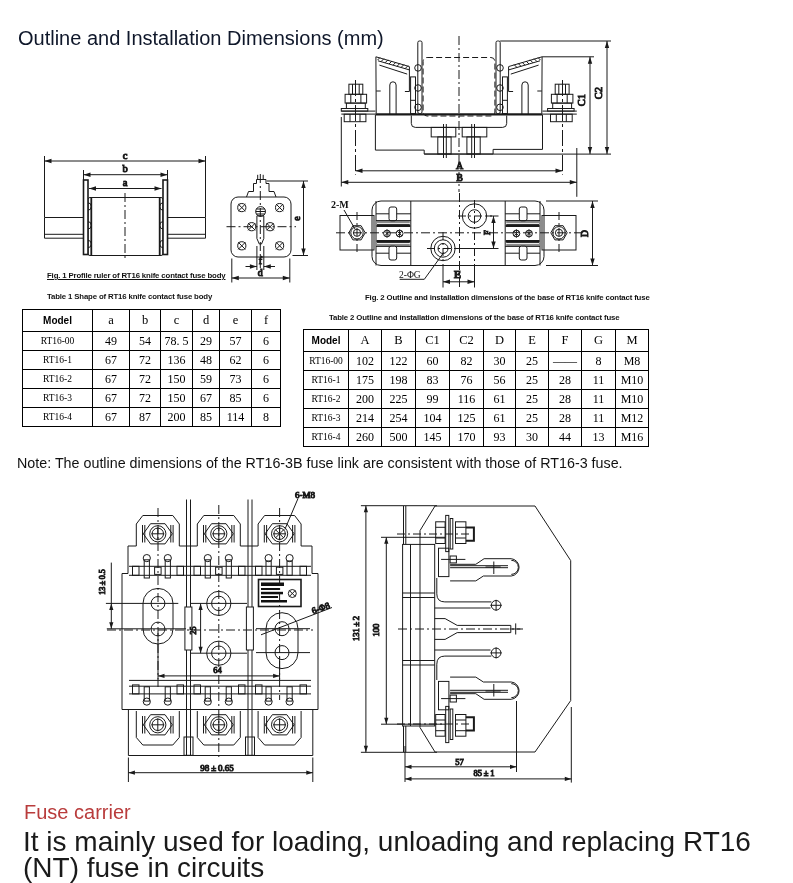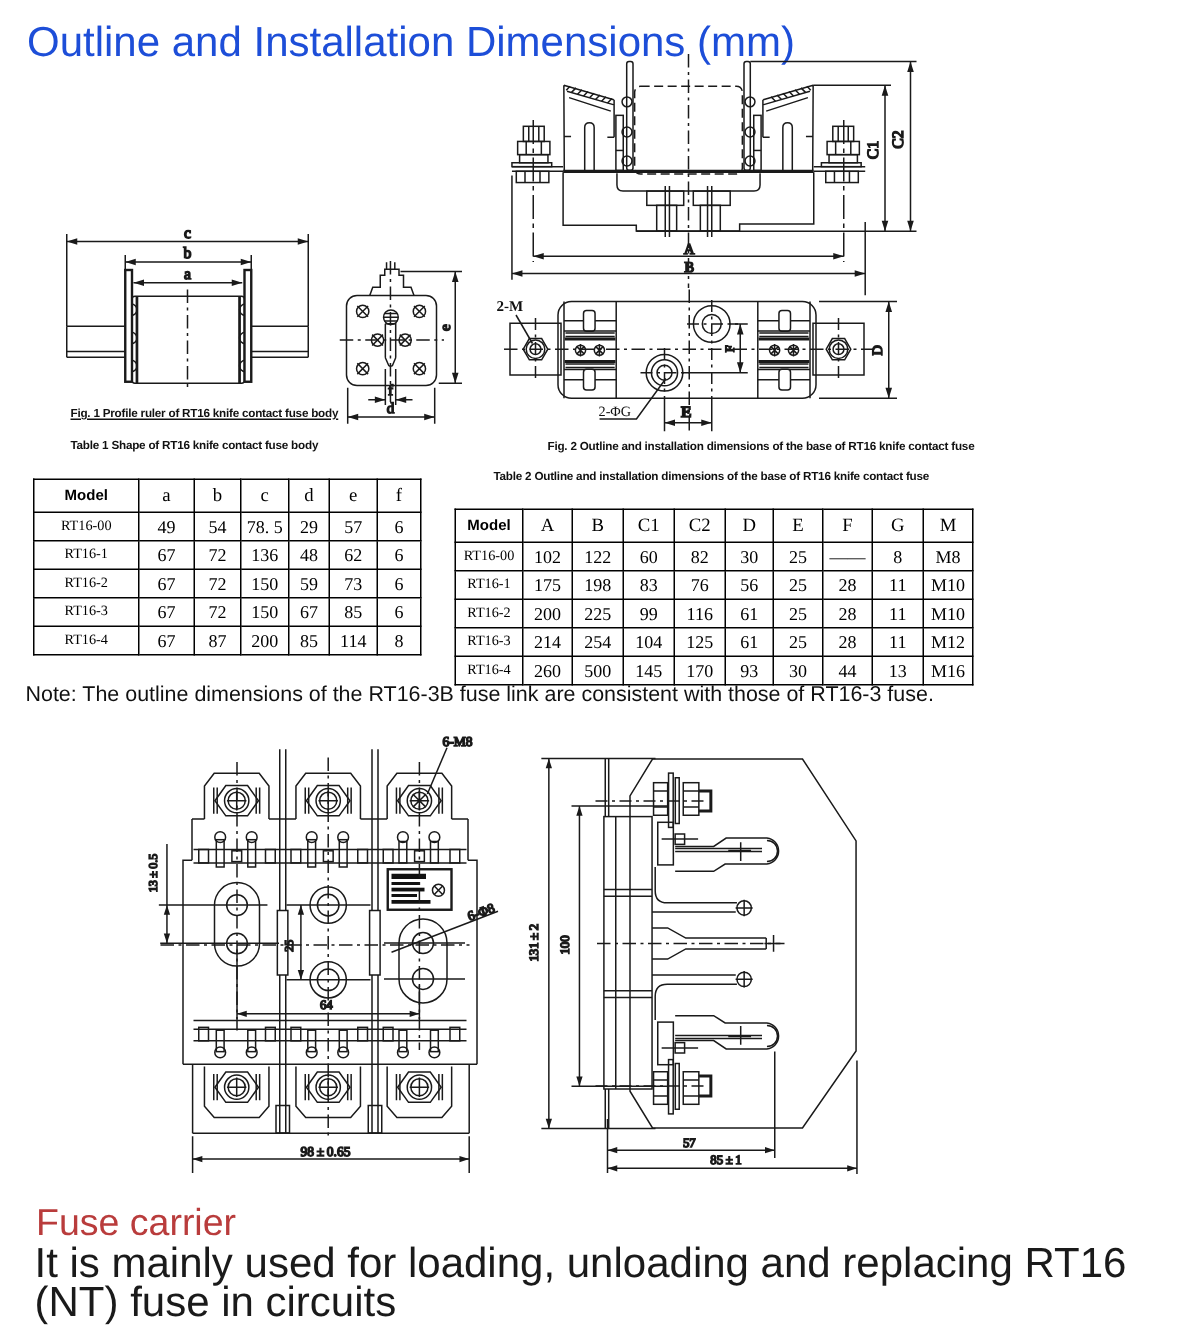--- a/index.html
+++ b/index.html
@@ -2,32 +2,32 @@
 <html><head>
 <meta charset="utf-8">
 <style>
 html,body{margin:0;padding:0;background:#fff;}
 #page{position:relative;width:793px;height:883px;background:#fff;overflow:hidden;
   font-family:"Liberation Sans",sans-serif;color:#000;}
 .abs{position:absolute;}
 svg{position:absolute;overflow:visible;}
 svg text{font-family:"Liberation Serif",serif;fill:#111;}
 .cap{font:bold 7.8px "Liberation Sans",sans-serif;letter-spacing:-0.15px;color:#111;white-space:nowrap;}
-table{border-collapse:collapse;table-layout:fixed;margin-top:10px;}
+table{border-collapse:collapse;table-layout:fixed;}
 td{border:1px solid #000;text-align:center;vertical-align:middle;
    font-family:"Liberation Serif",serif;font-size:12px;padding:0;overflow:hidden;}
 td.mdl{font-size:9.5px;}
 td.hdr{font:bold 10px "Liberation Sans",sans-serif;}
 td.ltr{font-size:12.5px;font-family:"Liberation Serif",serif;}
 </style>
 </head>
 <body>
 <div id="page">
 
-<div class="abs" style="left:18px;top:12px;font-size:28px;color:#1d4ed8;">Outline and Installation Dimensions (mm)</div>
+<div class="abs" style="left:18px;top:27px;font-size:20px;color:#0f172a;">Outline and Installation Dimensions (mm)</div>
 
 <svg class="abs" style="left:330px;top:30px" width="290" height="165" viewBox="330 30 290 165" fill="none" stroke="#1a1a1a" stroke-width="1">
 
 <path d="M459,36 V192" stroke-dasharray="9,3,2,3"></path>
 
 <rect x="423.1" y="57.5" width="71.8" height="58.5" rx="4" stroke-dasharray="6,3"></rect>
 
 <rect x="417.8" y="41" width="4.2" height="72.5" rx="1.5"></rect>
 
 <rect x="496" y="41" width="4.2" height="72.5" rx="1.5"></rect>
@@ -763,16 +763,16 @@
 <text x="459.5" y="764.5" font-size="8.5" text-anchor="middle" fill="#222">57</text>
 </g>
 
 <g>
 <path d="M571.3,707 V782.6 M405,778.9 H571.3"></path>
 <path d="M405,778.9 l6.5,-2.1 v4.2 z M571.3,778.9 l-6.5,-2.1 v4.2 z" fill="#1a1a1a" stroke="none"></path>
 <text x="484" y="776.3" font-size="8.5" text-anchor="middle" fill="#222">85 ± 1</text>
 </g>
 </svg>
 
-<div class="abs" style="left:24px;top:801px;font-size:25px;color:#b93c3c;">Fuse carrier</div>
+<div class="abs" style="left:24px;top:801px;font-size:20px;color:#b93c3c;">Fuse carrier</div>
 
 <div class="abs" style="left:23px;top:829px;font-size:28px;line-height:26.3px;color:#1a1a1a;">It is mainly used for loading, unloading and replacing RT16 (NT) fuse in circuits<br>with rated voltage up to 1000V.</div>
 </div>
 
 </body></html>

